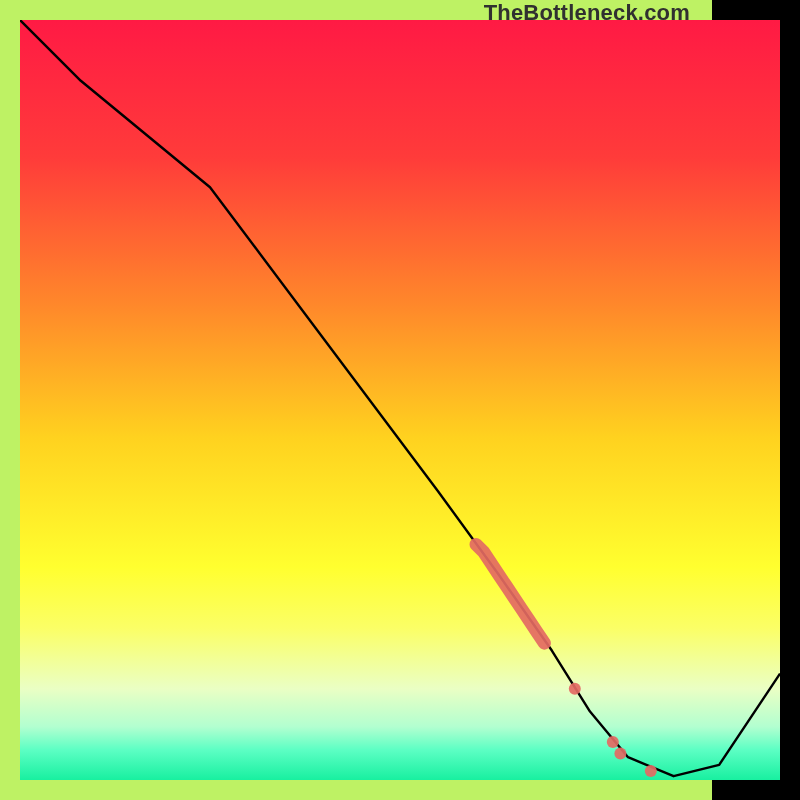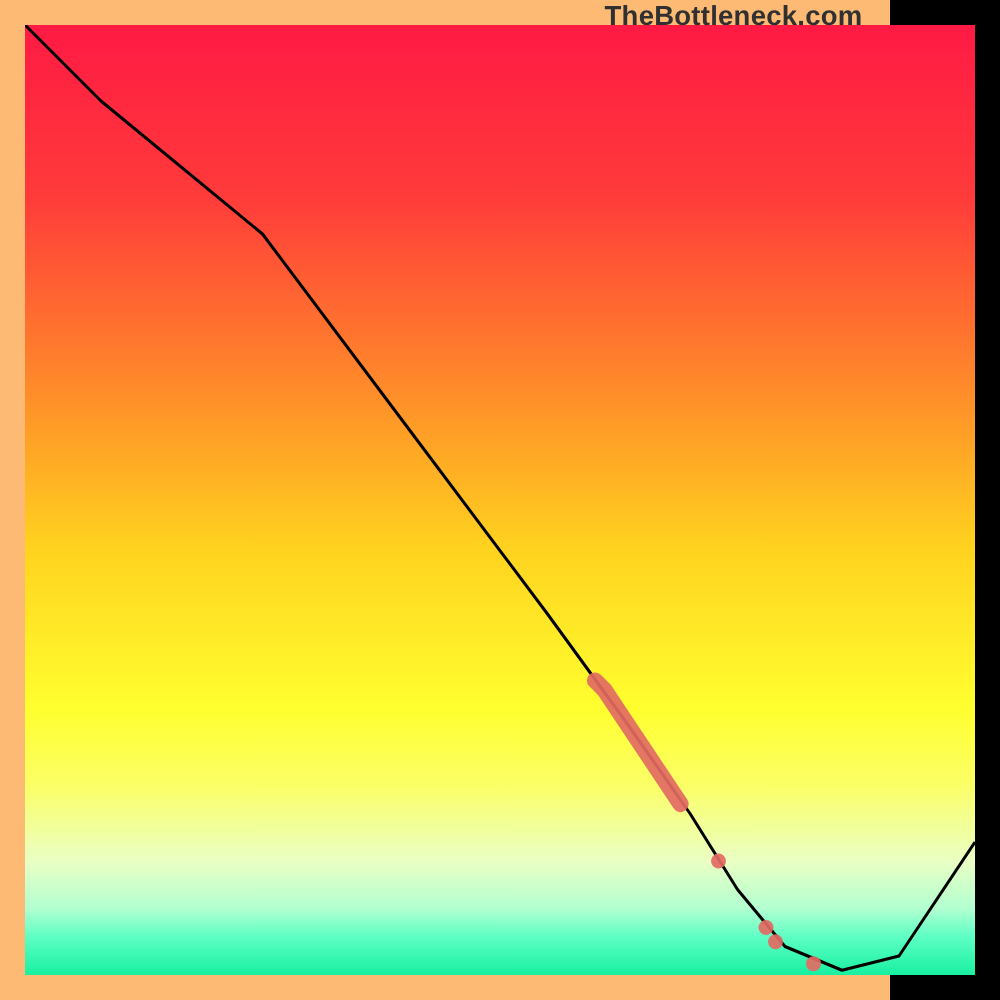--- a/index.html
+++ b/index.html
@@ -8,21 +8,21 @@
     width: 800px;
     height: 800px;
     overflow: hidden;
     background: #000;
     font-family: Arial, Helvetica, sans-serif;
   }
   .frame {
     position: relative;
     width: 712px;
     height: 800px;
-    background: #fdba74;
+    background: #bef264;
   }
   .plot-area {
     position: absolute;
     left: 20px;
     top: 20px;
     width: 760px;
     height: 760px;
     overflow: hidden;
   }
   .watermark {

